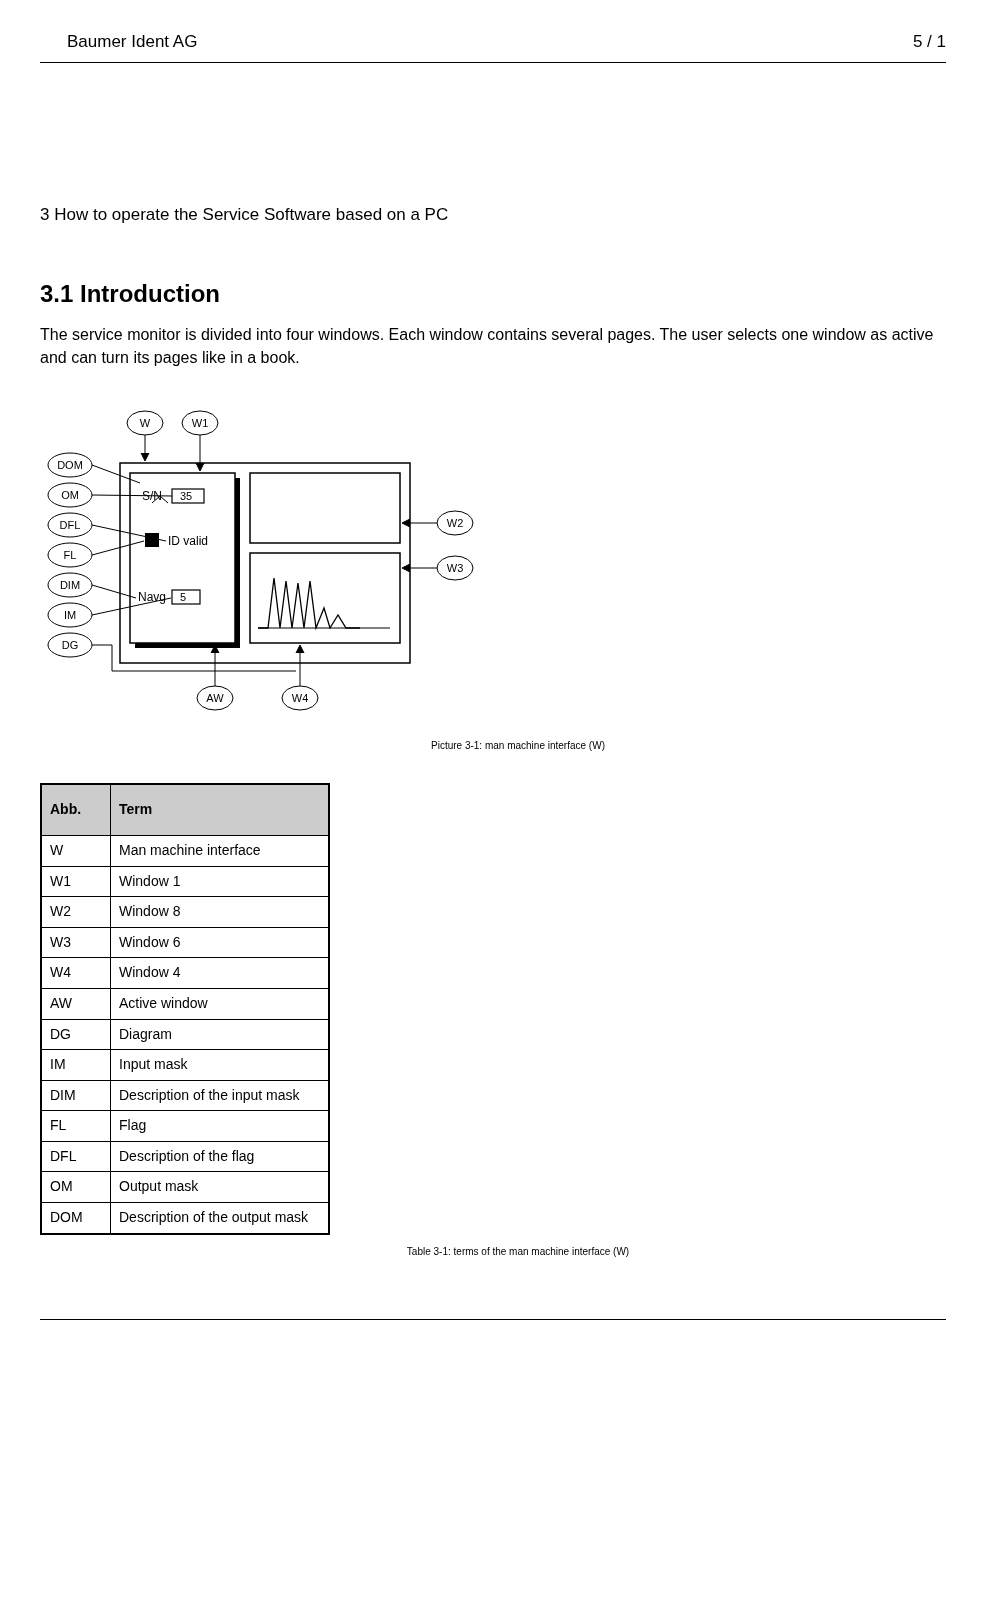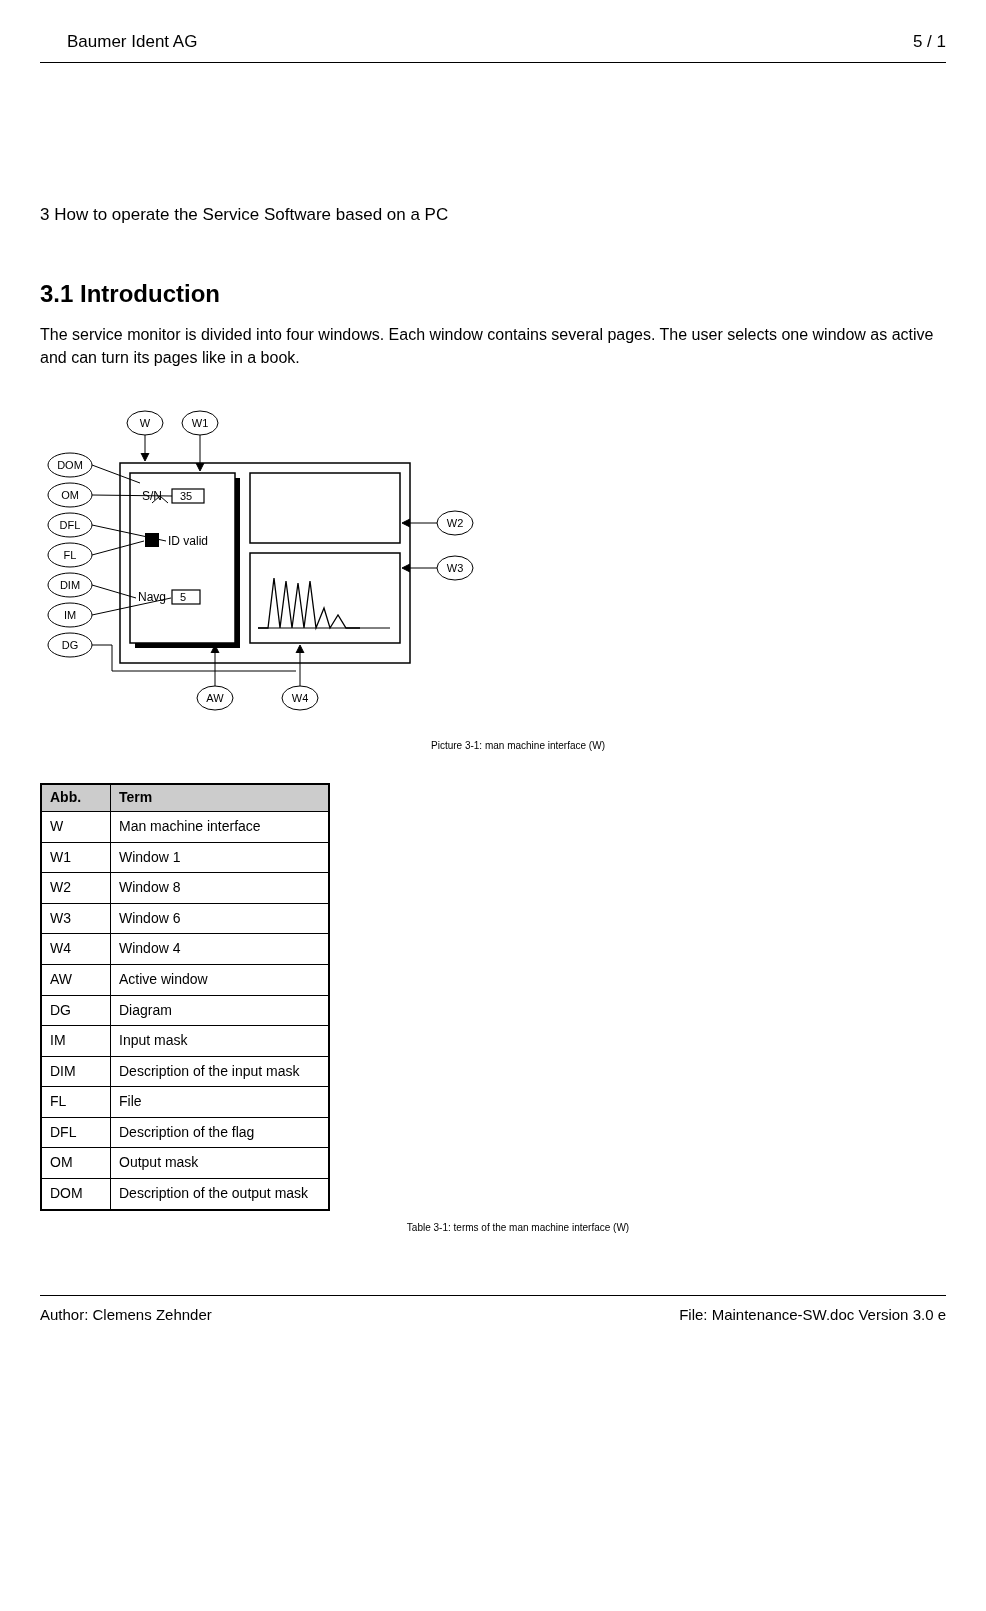--- a/index.html
+++ b/index.html
@@ -46,21 +46,21 @@
     }
     table.terms {
       border-collapse: collapse;
       border: 2px solid #000;
       font-size: 14px;
       width: 290px;
     }
     table.terms th {
       background: #cccccc;
       text-align: left;
-      padding: 3px 8px;
+      padding: 15px 8px;
       border: 1px solid #000;
       font-weight: bold;
     }
     table.terms td {
       border: 1px solid #000;
       padding: 5px 8px;
     }
     table.terms td.abb {
       width: 52px;
     }
@@ -218,37 +218,33 @@
       <tr>
         <td class="abb">IM</td>
         <td>Input mask</td>
       </tr>
       <tr>
         <td class="abb">DIM</td>
         <td>Description of the input mask</td>
       </tr>
       <tr>
         <td class="abb">FL</td>
-        <td>File</td>
+        <td>Flag</td>
       </tr>
       <tr>
         <td class="abb">DFL</td>
         <td>Description of the flag</td>
       </tr>
       <tr>
         <td class="abb">OM</td>
         <td>Output mask</td>
       </tr>
       <tr>
         <td class="abb">DOM</td>
         <td>Description of the output mask</td>
       </tr>
     </tbody>
 </table>
 <div class="caption">Table 3-1: terms of the man machine interface (W)</div>
 
 <div class="footer">
   <hr class="rule">
-  <div class="footer-line">
-    <span>Author: Clemens Zehnder</span>
-    <span>File: Maintenance-SW.doc Version 3.0 e</span>
-  </div>
 </div>
 
 </body></html>

